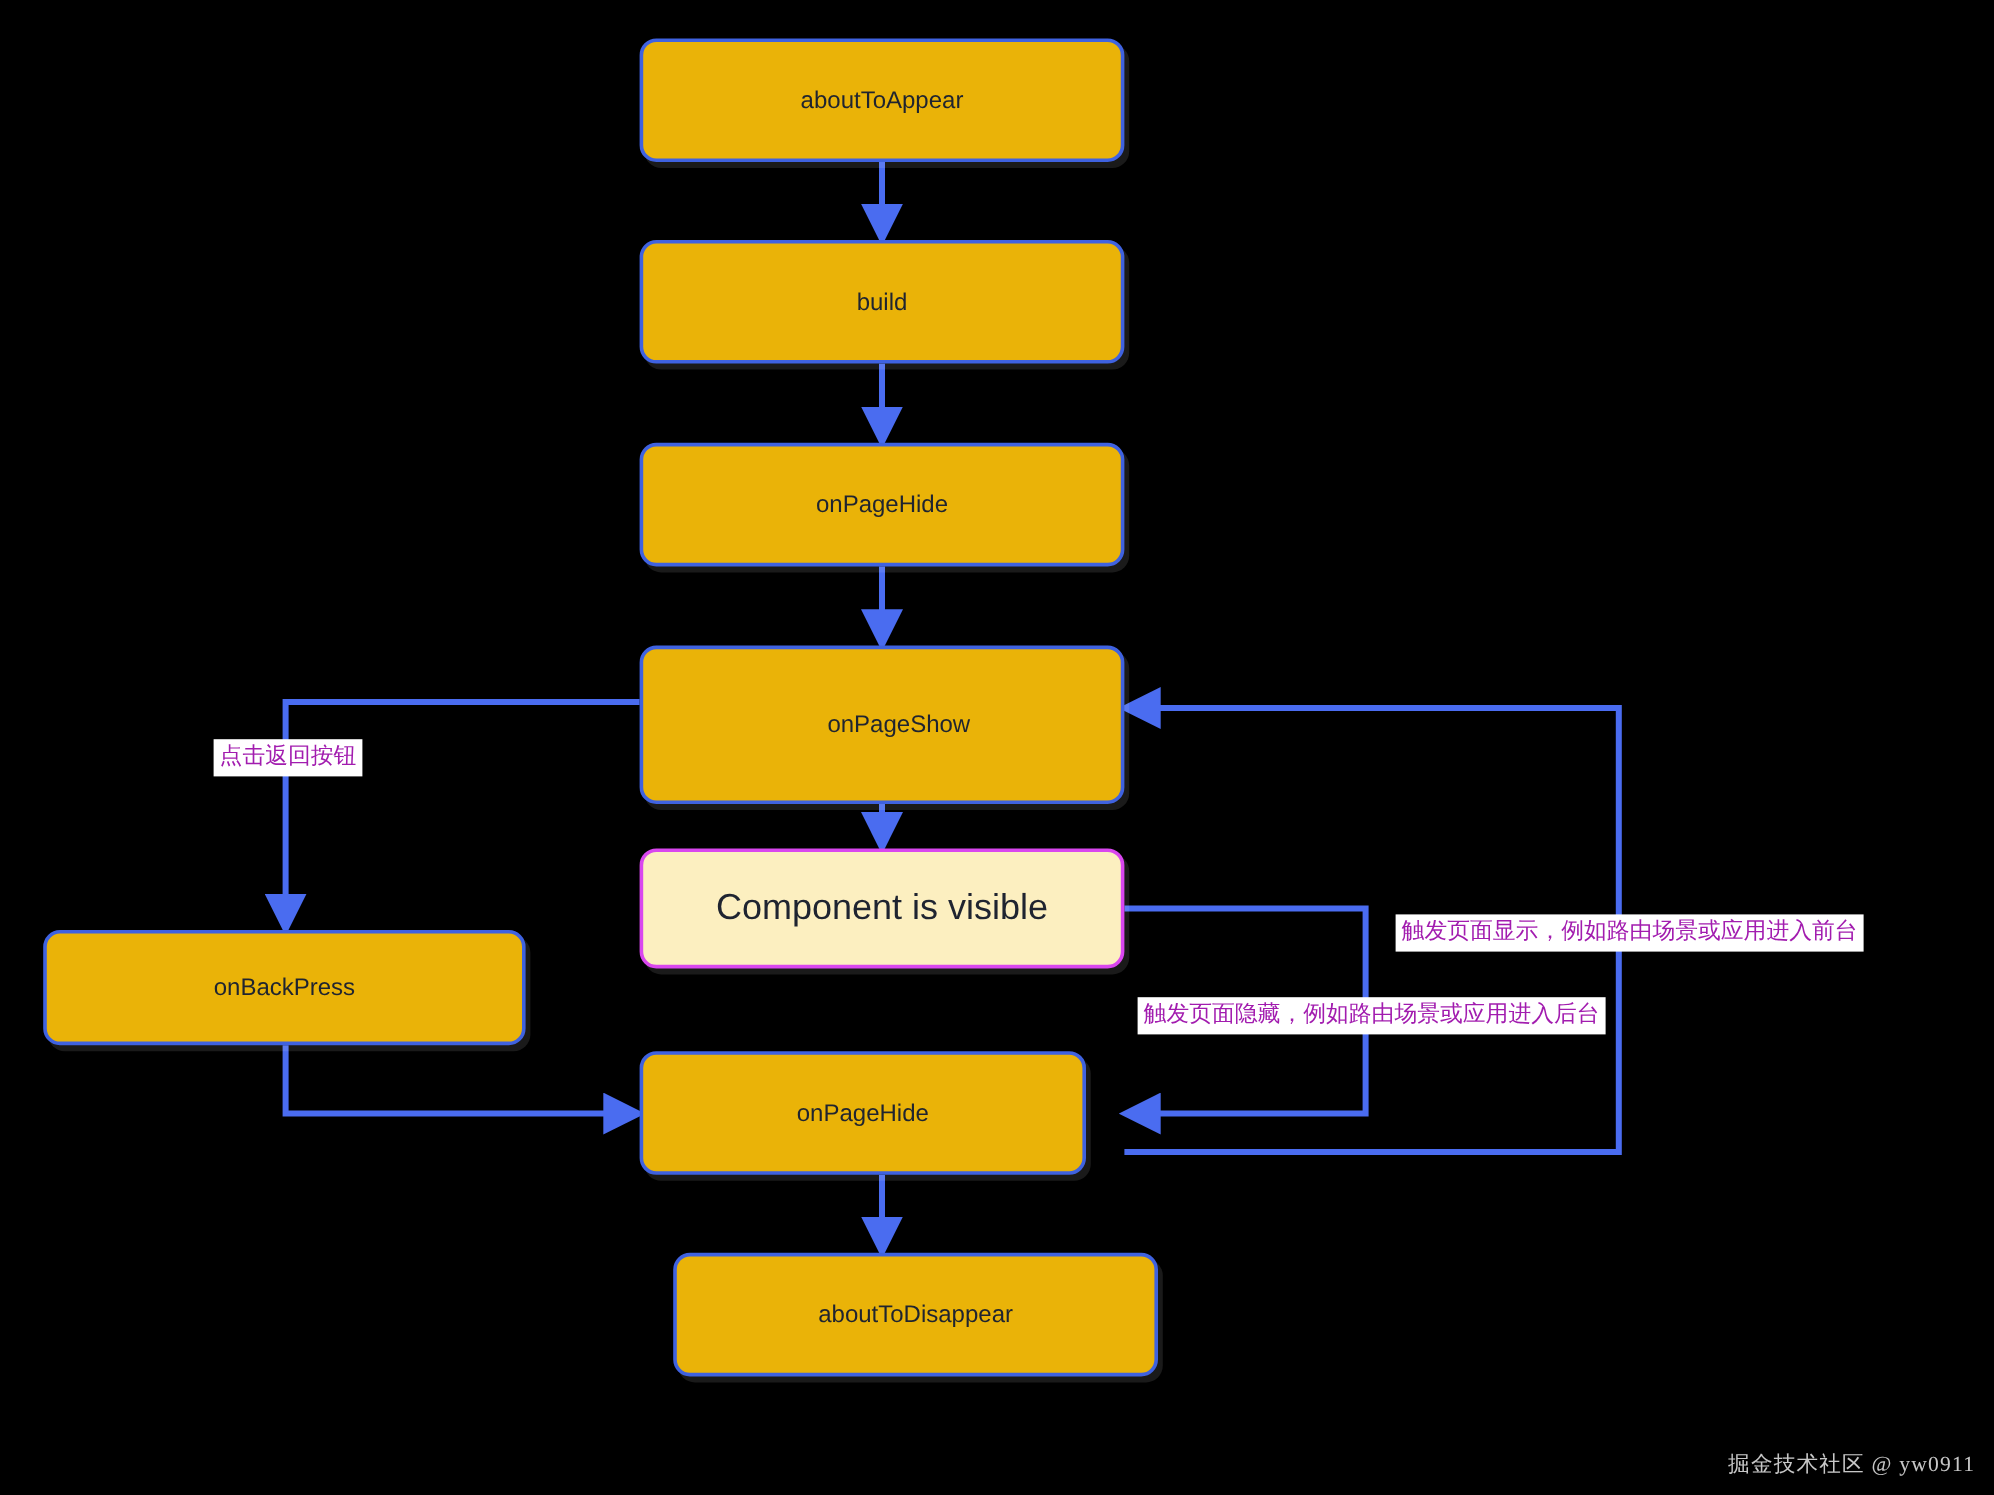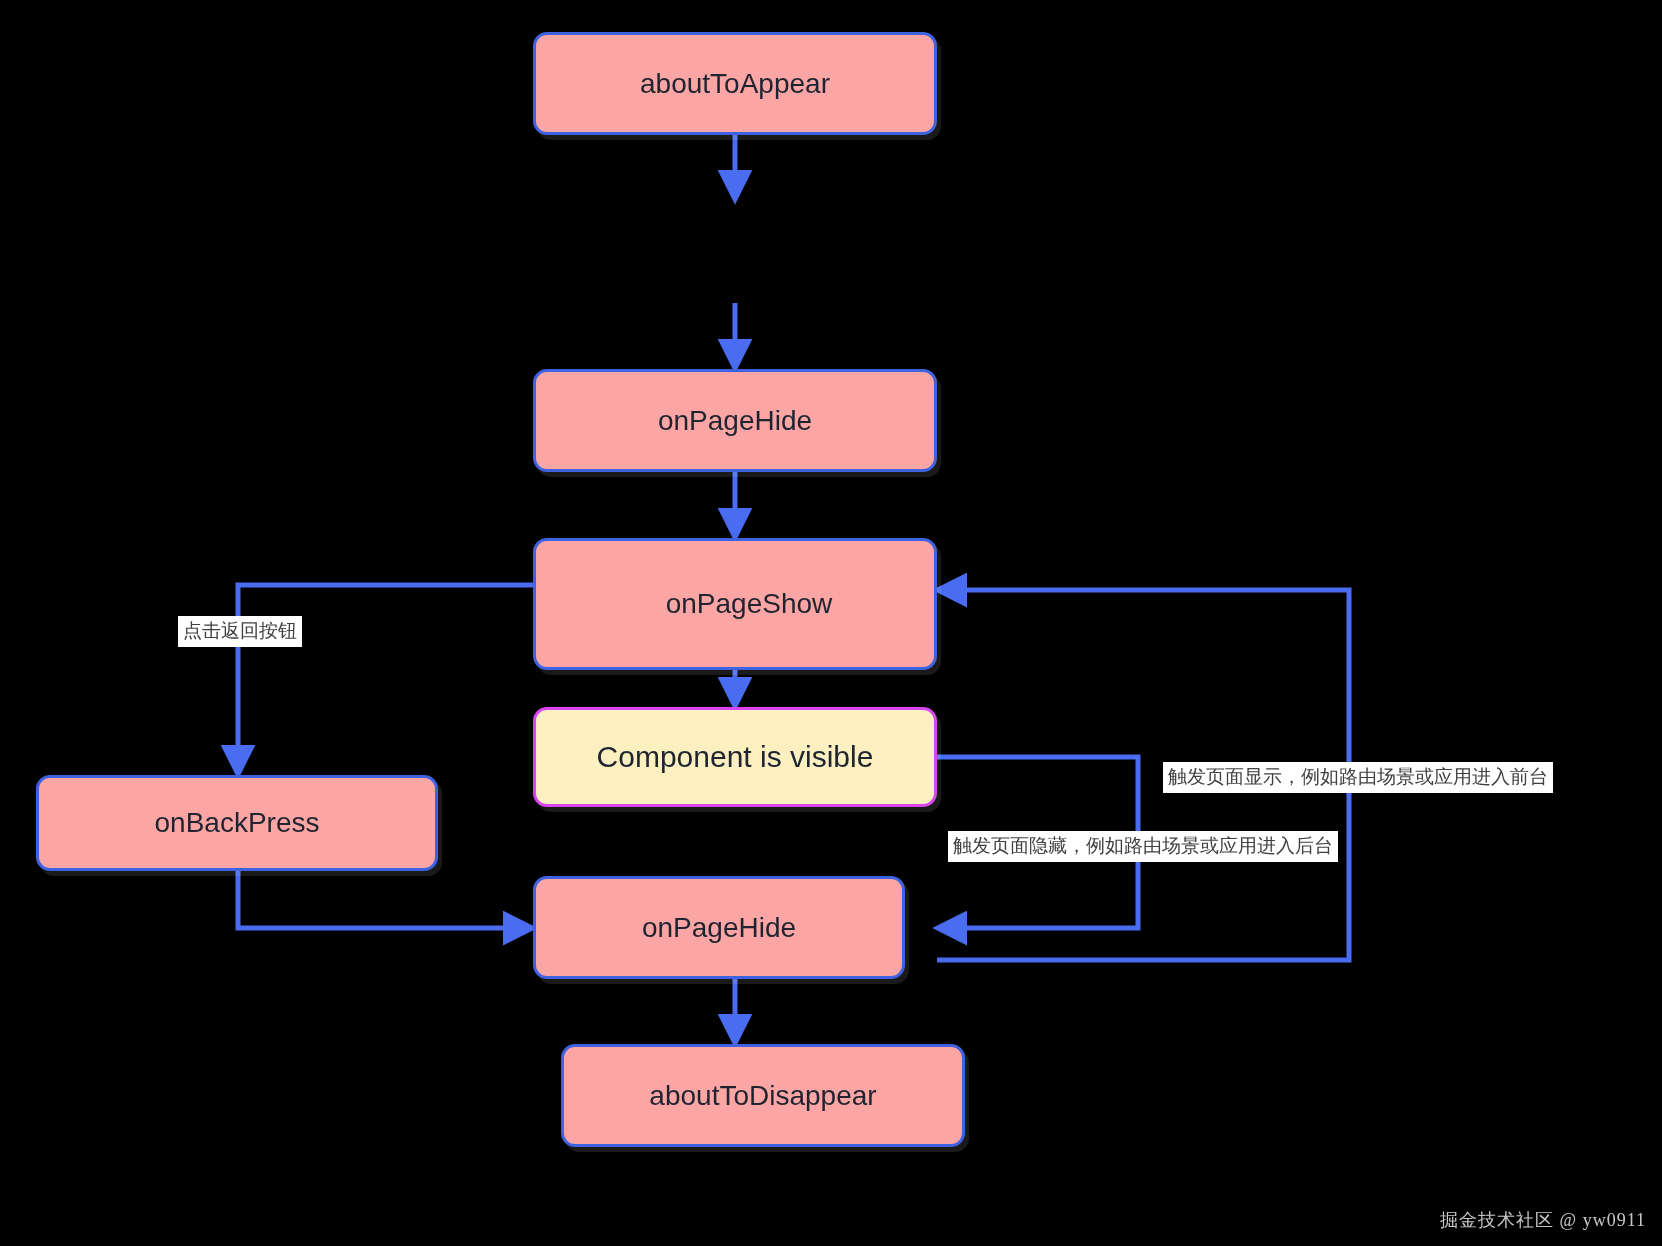--- a/index.html
+++ b/index.html
@@ -32,37 +32,37 @@
     position: absolute;
     box-sizing: border-box;
     display: flex;
     align-items: center;
     justify-content: center;
     border-radius: 14px;
     text-align: center;
     line-height: 1.2;
   }
   .node-proc {
-    background: #fca5a5;
+    background: #eab308;
     border: 3px solid #3f62e0;
     color: #1f2430;
-    font-size: 28px;
+    font-size: 20px;
     box-shadow: 4px 5px 0 rgba(255,255,255,0.10);
   }
   .node-state {
     background: #fcefc0;
     border: 3px solid #d946ef;
     color: #1f2430;
     font-size: 30px;
     box-shadow: 4px 5px 0 rgba(255,255,255,0.10);
   }
   .edge-label {
     position: absolute;
     background: #ffffff;
-    color: #404040;
+    color: #a21caf;
     font-size: 19px;
     line-height: 1.15;
     padding: 4px 5px 5px 5px;
     white-space: nowrap;
     box-sizing: border-box;
     font-family: "Liberation Sans", "DejaVu Sans", sans-serif;
   }
   .watermark {
     position: absolute;
     right: 16px;
@@ -102,20 +102,23 @@
       <path d="M 937 960 L 1349 960 L 1349 590 L 941 590"></path>
 
       <path d="M 735 979 L 735 1040"></path>
     </g>
   </svg>
 
   <div class="node node-proc" style="left:533px; top:32px; width:404px; height:103px;">
     <span>aboutToAppear</span>
   </div>
 
+  <div class="node node-proc" style="left:533px; top:200px; width:404px; height:103px;">
+    <span>build</span>
+  </div>
 
   <div class="node node-proc" style="left:533px; top:369px; width:404px; height:103px;">
     <span>onPageHide</span>
   </div>
 
   <div class="node node-proc" style="left:533px; top:538px; width:404px; height:132px;padding-left:28px;">
     <span>onPageShow</span>
   </div>
 
   <div class="node node-state" style="left:533px; top:707px; width:404px; height:100px;">

